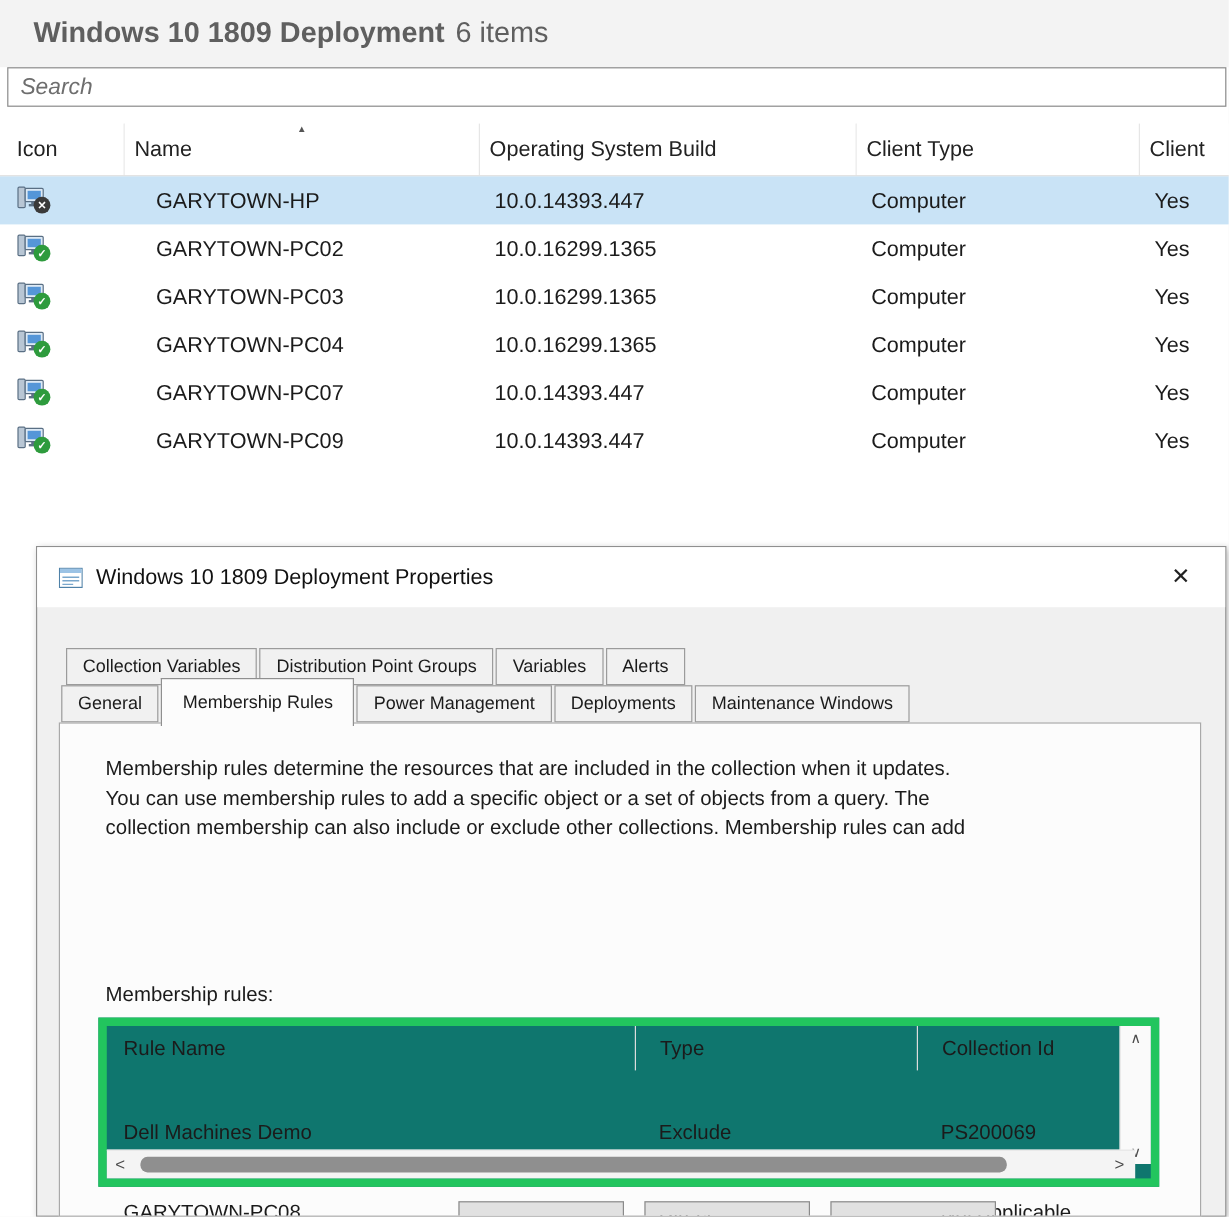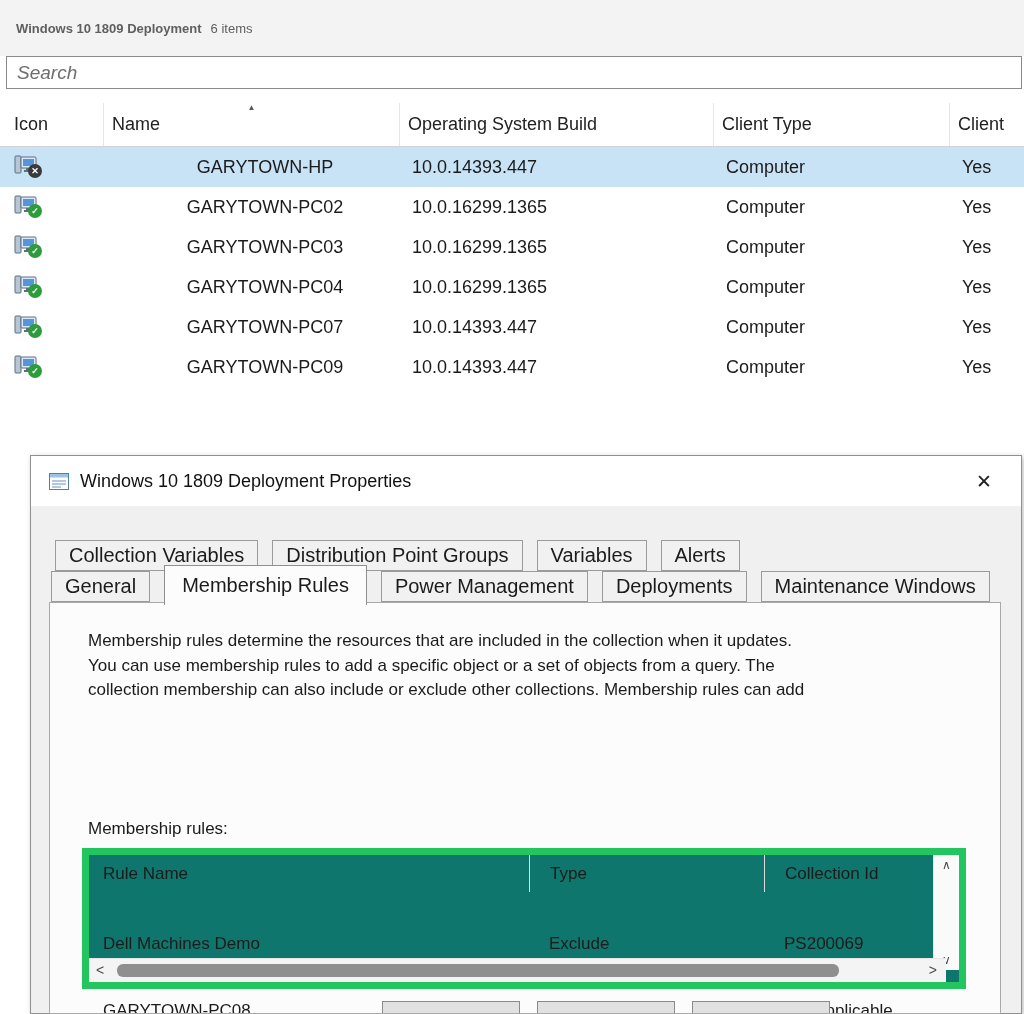--- a/index.html
+++ b/index.html
@@ -12,22 +12,22 @@
     overflow: hidden;
   }
 
   
   .list-title {
     height: 56px;
     background: #f3f3f3;
     display: flex;
     align-items: center;
     gap: 9px;
-    padding-left: 16px;
-    font-size: 13px;
+    padding-left: 28px;
+    font-size: 24px;
     color: #5f5f5f;
   }
   .list-title .t-bold { font-weight: bold; }
 
   .search-row { padding-left: 6px; }
   .search-input {
     width: 1016px; height: 33px;
     border: 1px solid #8a8a8a;
     background: #fff;
     font-family: "Liberation Sans", sans-serif;
@@ -62,21 +62,21 @@
     transform: translateX(-50%);
     font-size: 8px;
     color: #555;
     line-height: 10px;
   }
 
   .row { height: 40px; align-items: center; font-size: 18px; }
   .row.selected { background: #c9e3f6; }
   .cell { padding-left: 12px; white-space: nowrap; overflow: hidden; }
   .icon-cell { padding-left: 14px; }
-  .name-cell { padding-left: 26px; text-align: center; }
+  .name-cell { padding-left: 26px; }
 
   .device-icon { position: relative; display: inline-block; width: 24px; height: 20px; }
   .badge {
     position: absolute; right: -4px; bottom: -3px;
     width: 14px; height: 14px; border-radius: 50%;
     display: flex; align-items: center; justify-content: center;
     color: #fff; font-size: 9px; font-weight: bold;
   }
   .device-icon.ok .badge { background: #2e9b3d; }
   .device-icon.ok .badge::after { content: "✓"; }
@@ -110,22 +110,22 @@
   }
 
   .tabs-row1 { position: absolute; left: 24px; top: 84px; display: flex; }
   .tabs-row2 { position: absolute; left: 20px; top: 115px; display: flex; z-index: 2; }
   .tab {
     height: 31px;
     display: flex; align-items: center;
     padding: 0 13px;
     background: #f1f1f1;
     border: 1px solid #9b9b9b;
-    margin-right: 14px;
-    font-size: 20px;
+    margin-right: 2px;
+    font-size: 15px;
     white-space: nowrap;
     cursor: pointer;
   }
   .tab.active {
     background: #fcfcfc;
     border-color: #8f8f8f;
     border-bottom: none;
     height: 40px;
     margin-top: -6px;
     padding: 0 17px;

